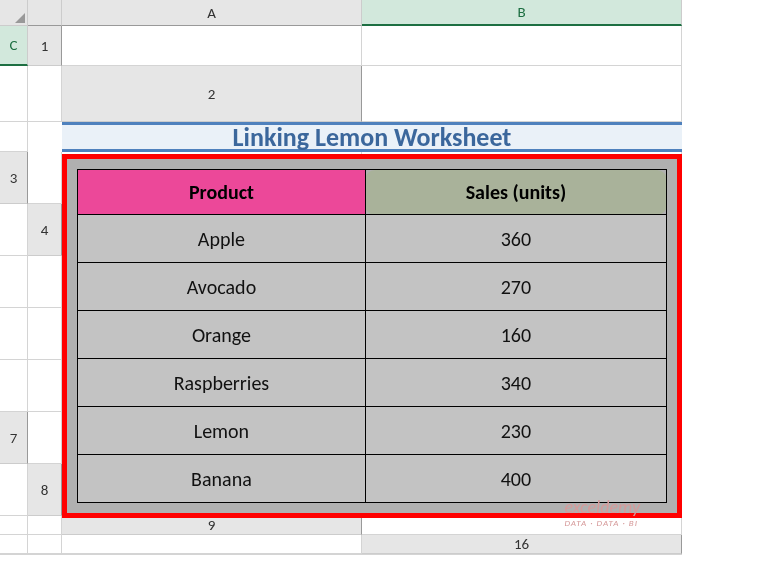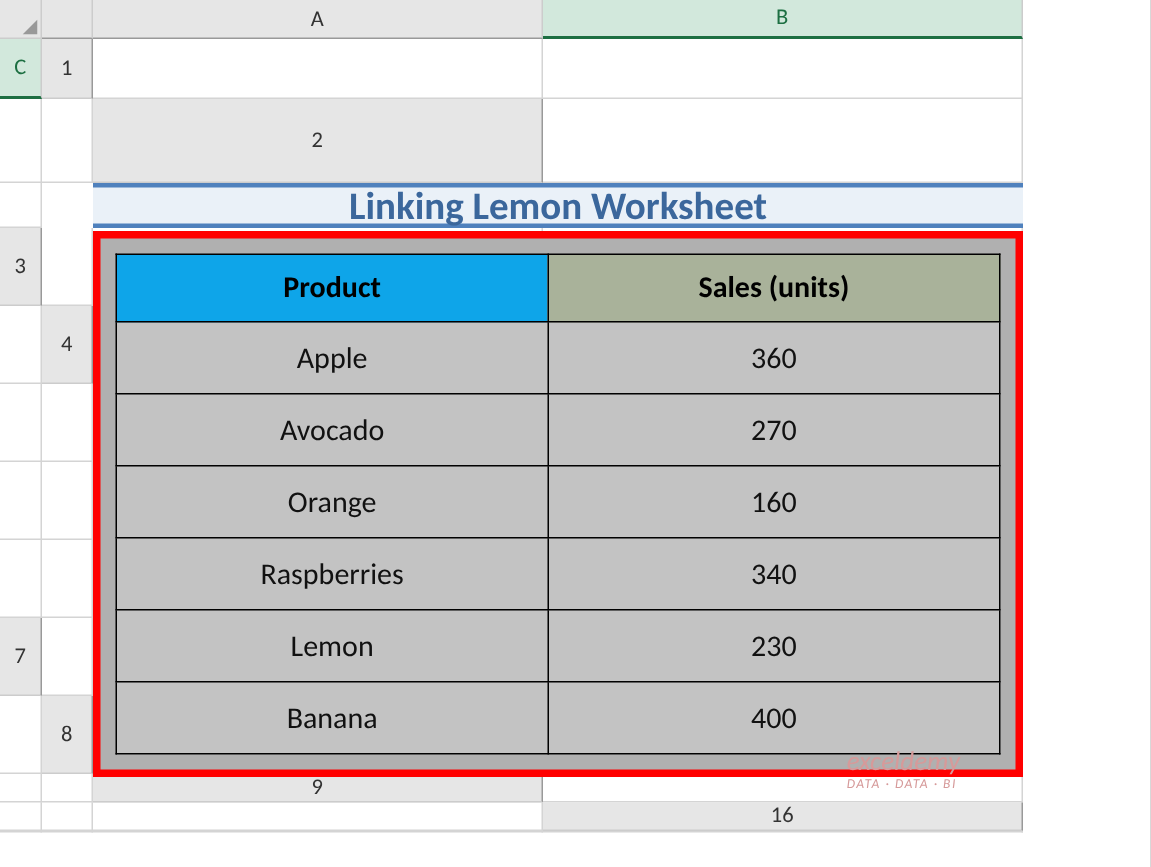--- a/index.html
+++ b/index.html
@@ -84,22 +84,22 @@
     }
     .table-overlay th, .table-overlay td {
       border: 1px solid #000;
       text-align: center;
       font-size: 20px;
       padding: 10px 6px;
     }
     .table-overlay th {
       font-weight: bold;
     }
-    .th-product { background: #0ea5e9; }
-    .th-sales { background: #a9b29a; }
+    .th-product { background: #ec4899; }
+    .th-sales { background: #a9b29a; border-radius: 10px; }
     .table-overlay td { background: #c3c3c3; color: #111; }
     .watermark {
       position: absolute;
       right: 127px;
       bottom: 50px;
       color: #d69a9a;
       font-size: 13px;
       font-style: italic;
       line-height: 1.1;
     }

